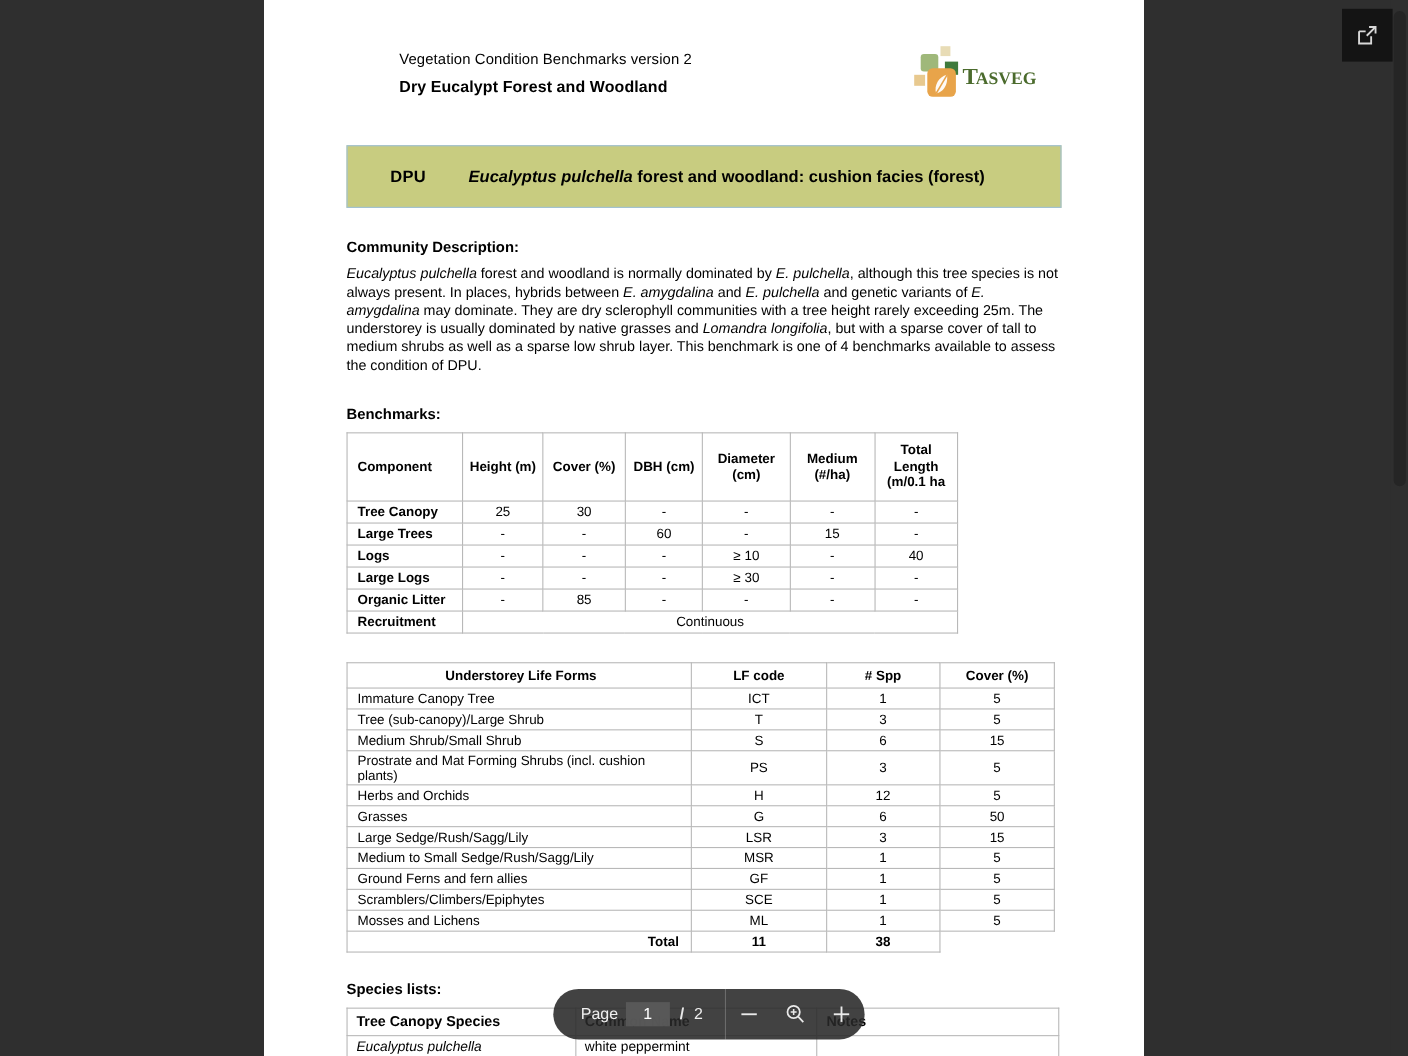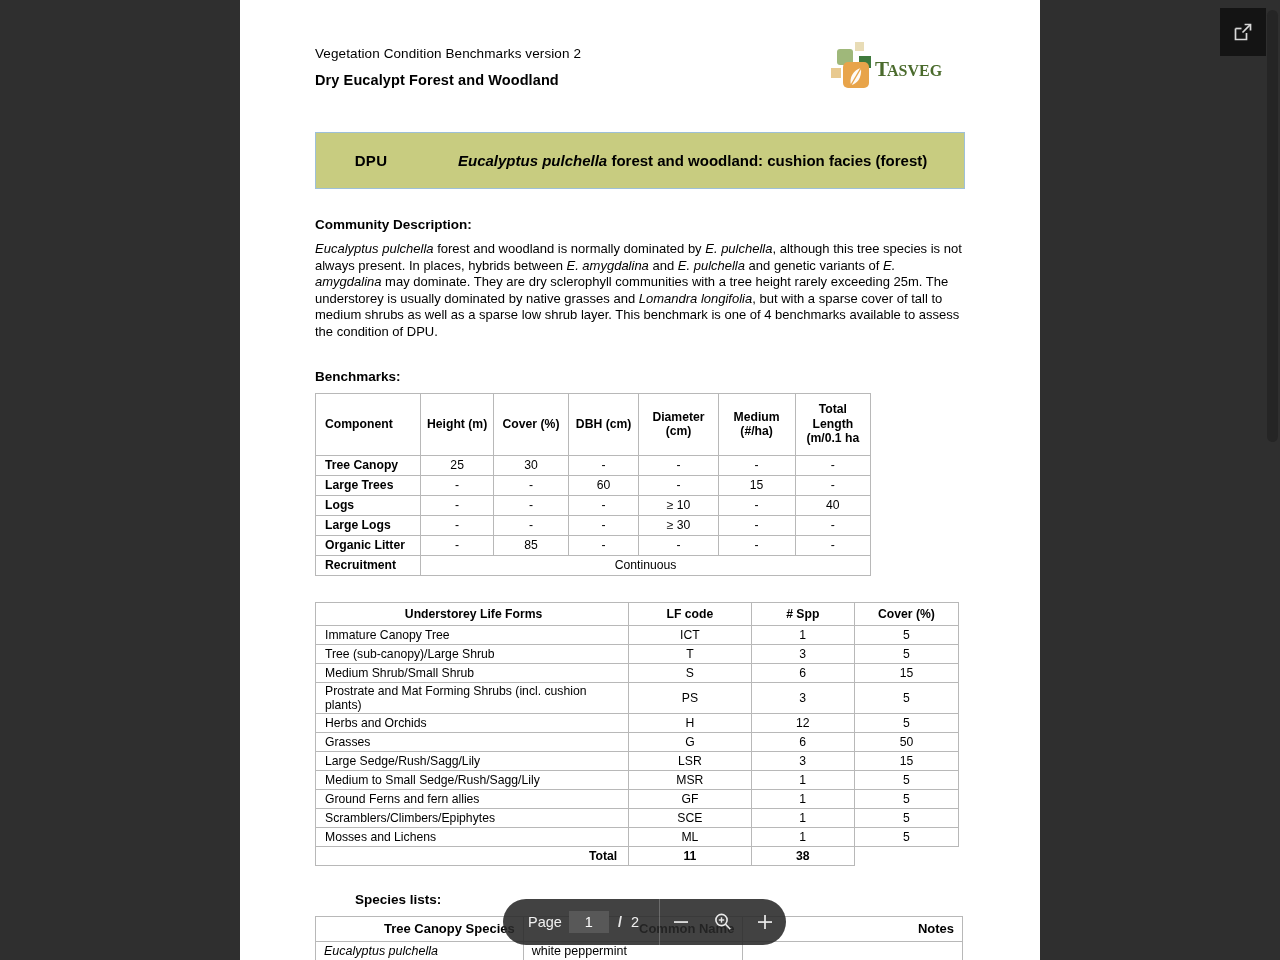--- a/index.html
+++ b/index.html
@@ -24,21 +24,21 @@
     background: #ffffff;
     overflow: hidden;
   }
   .page-inner {
     position: relative;
     padding: 46px 75px 0 75px;
     color: #000;
   }
 
   
-  .doc-head { position: relative; min-height: 56px; }
+  .doc-head { position: relative; min-height: 56px; margin-left: 48px; }
   .head-line1 {
     font-size: 13.5px;
     letter-spacing: 0.1px;
     color: #000;
   }
   .head-line2 {
     font-size: 14.5px;
     font-weight: bold;
     margin-top: 11px;
     letter-spacing: 0.1px;
@@ -52,21 +52,20 @@
   
   .banner {
     margin-top: 30px;
     height: 57px;
     background: #c8cc80;
     border: 1px solid #9ec0d8;
     display: flex;
     align-items: center;
     font-weight: bold;
     font-size: 15px;
-    gap: 32px;
   }
   .banner-code { width: 110px; text-align: center; letter-spacing: 0.3px; }
   .banner-title i { font-style: italic; }
 
   
   .section-head {
     font-weight: bold;
     font-size: 13.5px;
     margin-top: 28px;
     margin-bottom: 9px;
@@ -127,24 +126,24 @@
   #understorey-table td.lfname { text-align: left; padding-left: 9px; }
   #understorey-table td.total-label {
     text-align: right;
     font-weight: bold;
     padding-right: 11px;
   }
   #understorey-table td.total-val { font-weight: bold; }
   #understorey-table td.no-border { border: none; }
 
   
-  .species-head { margin-top: 26px; margin-left: 40px; }
+  .species-head { margin-top: 26px; }
   #species-table { width: 648px; margin-top: 3px; font-size: 12.5px; }
   #species-table th {
-    text-align: right;
+    text-align: left;
     font-weight: bold;
     font-size: 13px;
     height: 25px;
     padding: 2px 8px;
   }
   #species-table td {
     height: 19px;
     padding: 1px 8px;
     font-size: 12.5px;
   }

